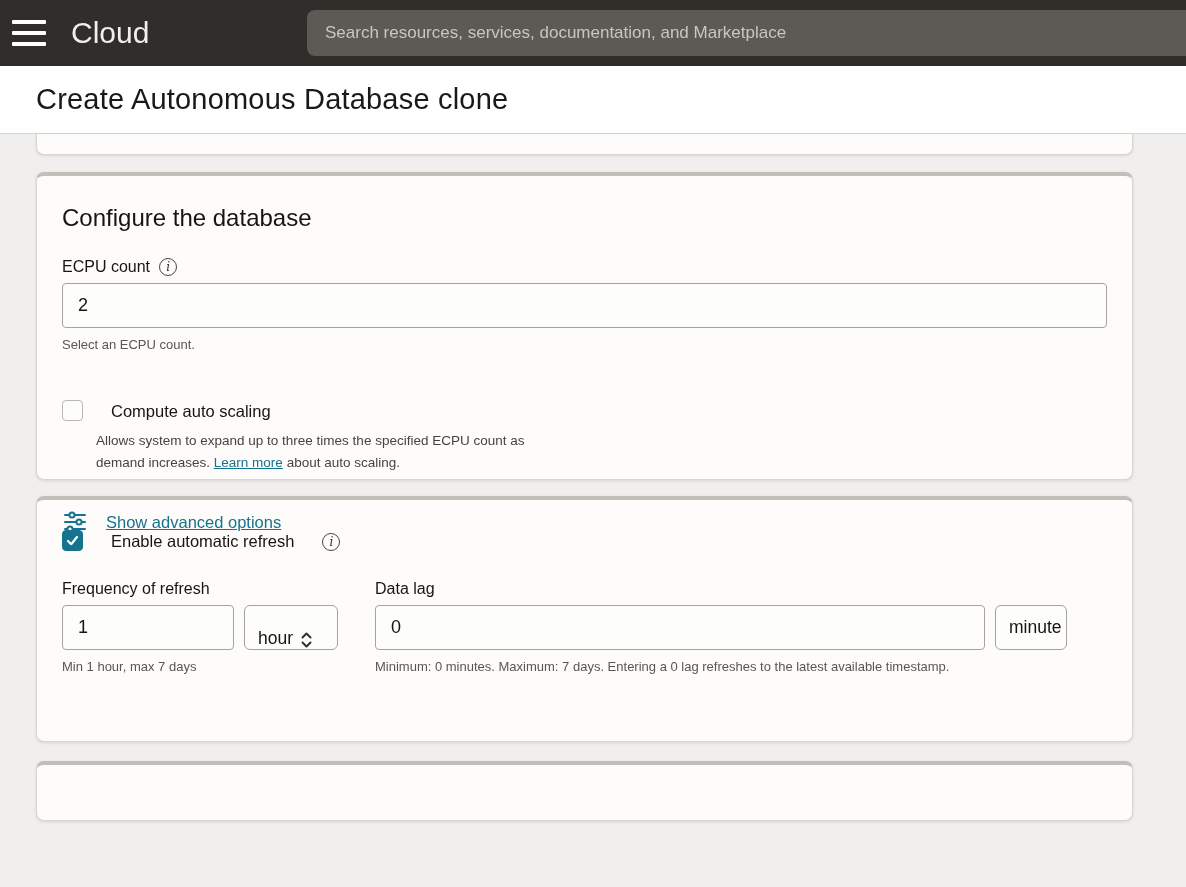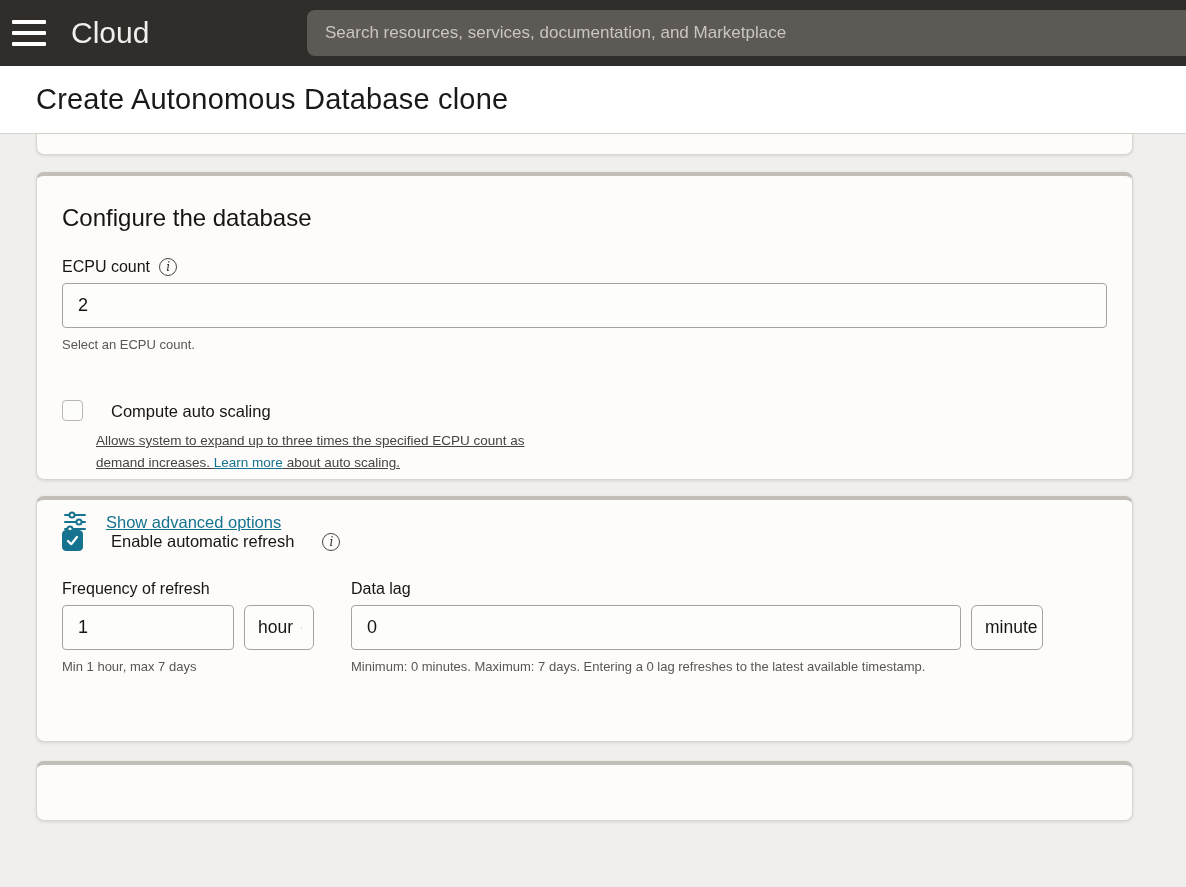--- a/index.html
+++ b/index.html
@@ -58,21 +58,21 @@
   .helper{font-size:13px;color:var(--muted);margin-top:9px;}
 
   .check-row{display:flex;align-items:flex-end;gap:28px;}
   .checkbox{width:21px;height:21px;border:1px solid #bcb6af;border-radius:4px;background:#fdfdfc;
     display:flex;align-items:center;justify-content:center;cursor:pointer;flex:0 0 auto;}
   .checkbox svg{display:none;}
   .checkbox[data-checked="true"]{background:var(--accent);border-color:var(--accent);}
   .checkbox[data-checked="true"] svg{display:block;}
   .check-label{font-size:16.5px;color:var(--text);cursor:pointer;}
 
-  .check-desc{margin:9px 0 0 34px;font-size:13.5px;line-height:22px;color:var(--desc);width:458px;text-decoration:underline;}
+  .check-desc{margin:9px 0 0 34px;font-size:13.5px;line-height:22px;color:var(--desc);width:458px;}
   .link{color:var(--accent);text-decoration:underline;cursor:pointer;}
 
   .advanced-row{display:flex;align-items:center;gap:18px;margin-top:35px;}
   .advanced-link{font-size:16.5px;}
 
   .fields-row{display:flex;margin-top:29px;}
   .field-group .group-label{font-size:16px;color:var(--text);}
   .input-unit{display:flex;gap:10px;margin-top:7px;}
   .unit-select{height:45px;border:1px solid var(--input-border);border-radius:6px;background:#fdfdfc;
     display:flex;align-items:center;gap:8px;padding:0 11px 0 13px;font-size:17.5px;color:var(--text);cursor:pointer;}
@@ -149,21 +149,21 @@
       </span>
       <span class="check-label">Enable automatic refresh</span>
       <span class="info-icon">i</span>
     </div>
 
     <div class="fields-row">
       <div class="field-group">
         <div class="group-label">Frequency of refresh</div>
         <div class="input-unit">
           <input class="text-input" style="width: 172px; margin-top: 0px;" type="text" value="1">
-          <div class="unit-select" style="width:70px;">
+          <div class="unit-select" style="width:94px;align-items:flex-end;">
             <span>hour</span>
             <svg width="11" height="18" viewBox="0 0 11 18">
               <g fill="none" stroke="#33302c" stroke-width="2" stroke-linecap="round" stroke-linejoin="round">
                 <polyline points="1.5,6.5 5.5,2.5 9.5,6.5"></polyline>
                 <polyline points="1.5,11.5 5.5,15.5 9.5,11.5"></polyline>
               </g>
             </svg>
           </div>
         </div>
         <div class="helper nowrap">Min 1 hour, max 7 days</div>

